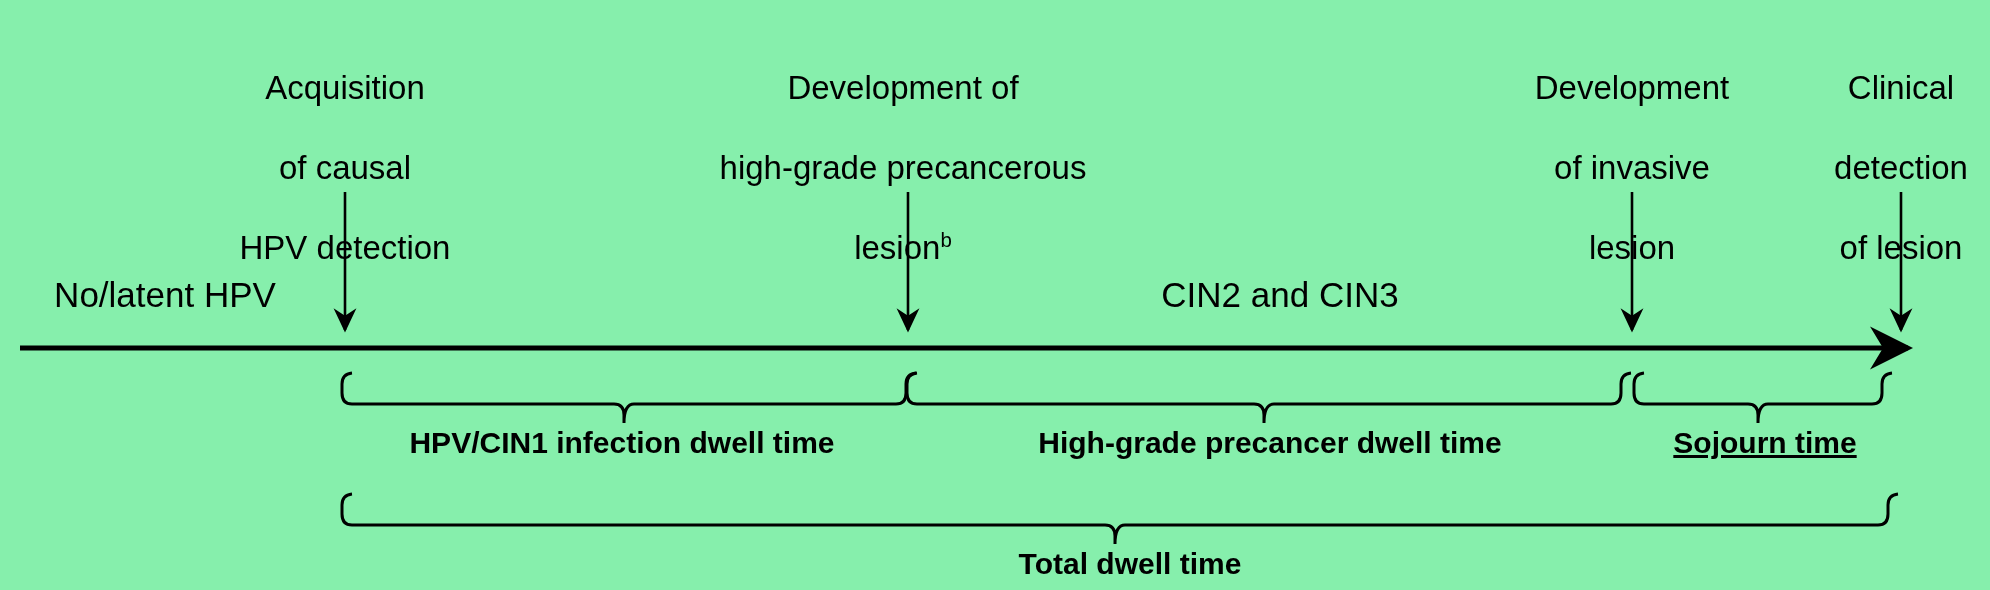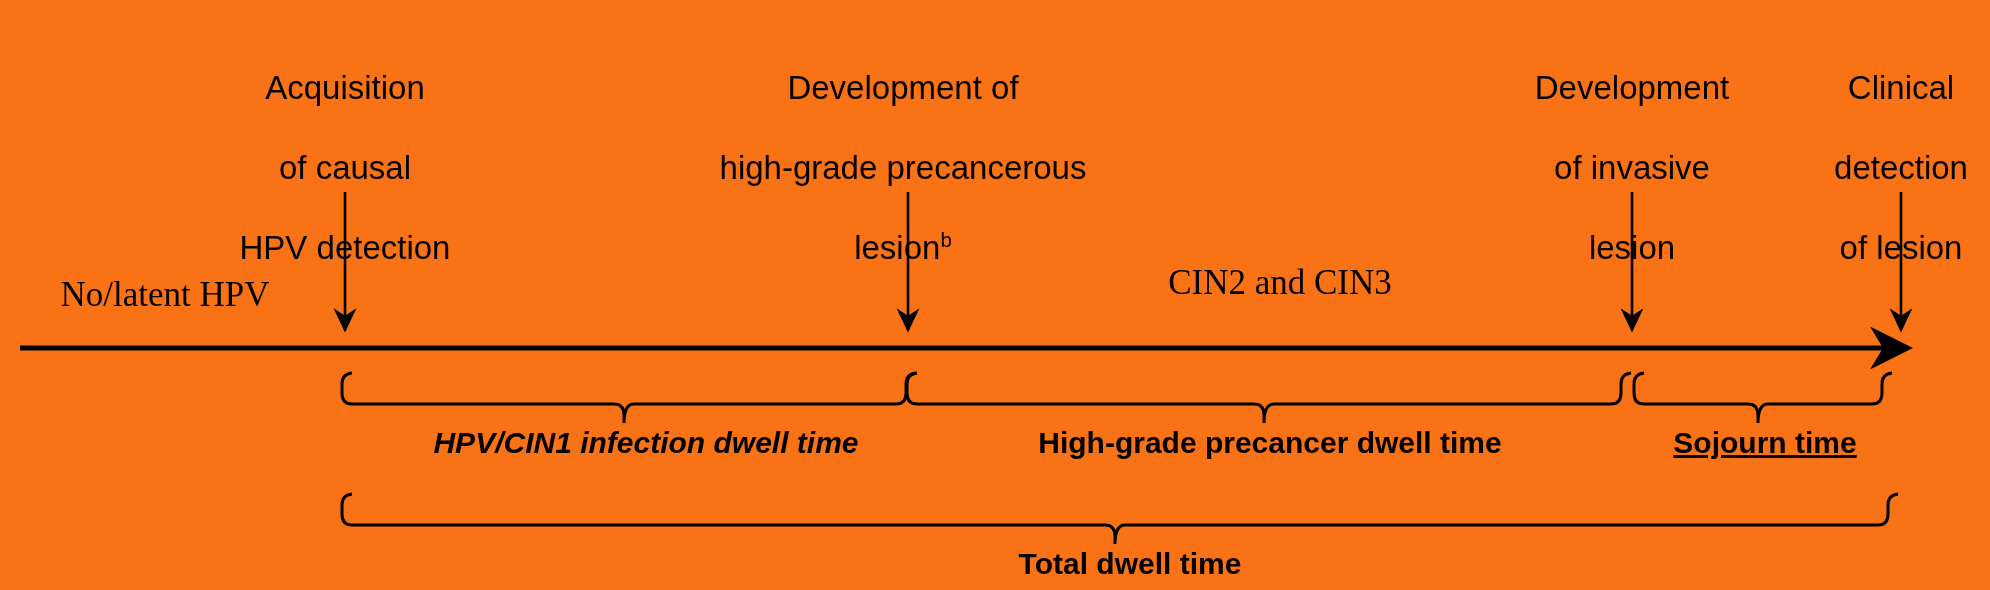--- a/index.html
+++ b/index.html
@@ -8,21 +8,21 @@
     background: #ffffff;
   }
   body {
     font-family: "Liberation Sans", sans-serif;
     color: #000000;
   }
   #canvas {
     position: relative;
     width: 1990px;
     height: 590px;
-    background: #f97316;
+    background: #86efac;
     overflow: hidden;
   }
   #diagram-svg {
     position: absolute;
     left: 0;
     top: 0;
     width: 1990px;
     height: 590px;
   }
   .event-label {
@@ -40,21 +40,20 @@
     line-height: 0;
   }
   .stage-label {
     position: absolute;
     text-align: center;
     font-size: 35px;
     line-height: 40px;
     font-weight: 400;
     color: #000000;
     white-space: nowrap;
-    font-family: Liberation Serif, serif;
   }
   .stage-label sup {
     font-size: 0.6em;
     vertical-align: super;
     line-height: 0;
   }
   .dwell-label {
     position: absolute;
     text-align: center;
     font-size: 30px;
@@ -121,25 +120,25 @@
     <div>Clinical</div>
     <div>detection</div>
     <div><span>of lesion</span><sup></sup></div>
   </div>
 
   <div class="stage-label" style="left:0px; top:275px; width:330px;">
     <span>No/latent HPV</span><sup></sup>
   </div>
 
 
-  <div class="stage-label" style="left:930px; top:263px; width:700px;">
+  <div class="stage-label" style="left:930px; top:275px; width:700px;">
     <span>CIN2 and CIN3</span><sup></sup>
   </div>
 
-  <div class="dwell-label" style="left:356px; top:425px; width:580px;font-style:italic;">HPV/CIN1 infection dwell time</div>
+  <div class="dwell-label" style="left:332px; top:425px; width:580px;">HPV/CIN1 infection dwell time</div>
 
   <div class="dwell-label" style="left:900px; top:425px; width:740px;">High-grade precancer dwell time</div>
 
   <div class="dwell-label" style="left:1630px; top:425px; width:270px;text-decoration:underline;">Sojourn time</div>
 
   <div class="dwell-label" style="left:840px; top:546px; width:580px;">Total dwell time</div>
 
 </div>
 
 </body></html>

